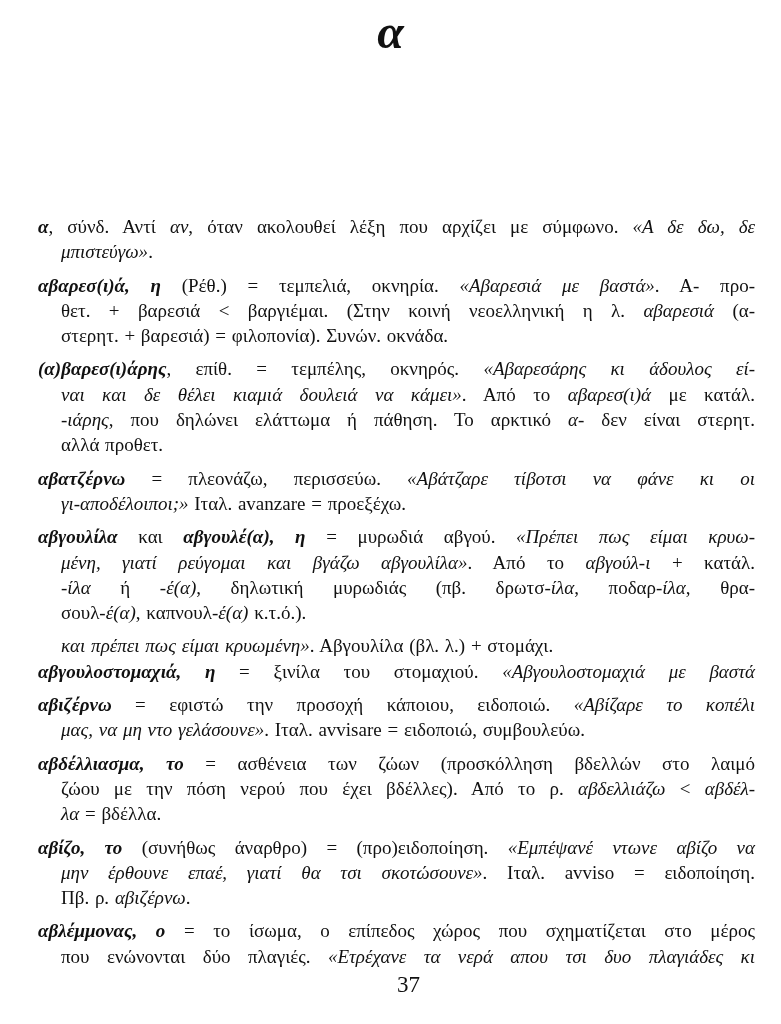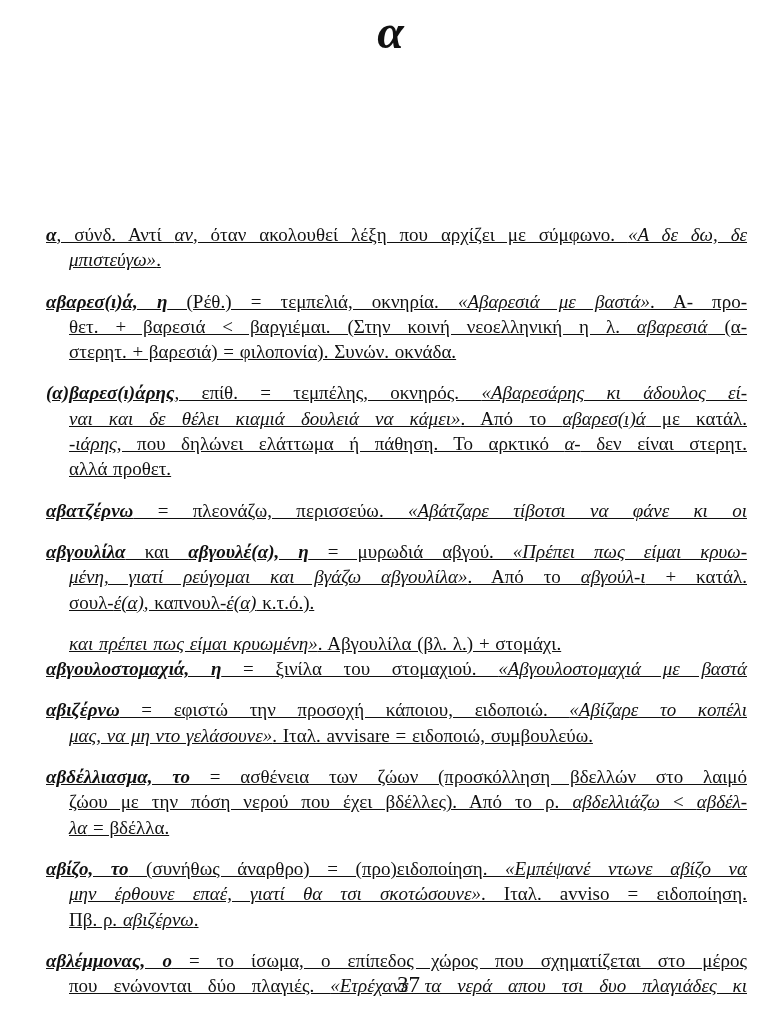--- a/index.html
+++ b/index.html
@@ -27,21 +27,21 @@
     line-height: 1.1;
     font-weight: bold;
     font-style: italic;
   }
   .text-block {
     position: absolute;
     top: 206px;
     left: 30px;
     width: 733px;
   }
-  .entry { margin: 16px; padding: 0; text-decoration: underline; }
+  .entry { margin: 8px; padding: 0; }
   .line {
     font-size: 19px;
     line-height: 25.3px;
     text-align: justify;
     text-align-last: justify;
     word-spacing: 1px;
     white-space: normal;
   }
   .line.cont { padding-left: 23px; }
   .line.lastline {
@@ -78,24 +78,26 @@
         <div class="line cont lastline"><span class="r-n">στερητ. + βαρεσιά) = φιλοπονία). Συνών. οκνάδα.</span></div>
       </div>
       <div class="entry">
         <div class="line"><span class="r-hw">(α)βαρεσ(ι)άρης</span><span class="r-n">, επίθ. = τεμπέλης, οκνηρός. </span><span class="r-i">«Αβαρεσάρης κι άδουλος εί-</span></div>
         <div class="line cont"><span class="r-i">ναι και δε θέλει κιαμιά δουλειά να κάμει»</span><span class="r-n">. Από το </span><span class="r-i">αβαρεσ(ι)ά</span><span class="r-n"> με κατάλ.</span></div>
         <div class="line cont"><span class="r-i">-ιάρης</span><span class="r-n">, που δηλώνει ελάττωμα ή πάθηση. Το αρκτικό </span><span class="r-i">α-</span><span class="r-n"> δεν είναι στερητ.</span></div>
         <div class="line cont lastline"><span class="r-n">αλλά προθετ.</span></div>
       </div>
       <div class="entry">
         <div class="line"><span class="r-hw">αβατζέρνω</span><span class="r-n"> = πλεονάζω, περισσεύω. </span><span class="r-i">«Αβάτζαρε τίβοτσι να φάνε κι οι</span></div>
+        <div class="line cont lastline"><span class="r-i">γι-αποδέλοιποι;»</span><span class="r-n"> Ιταλ. avanzare = προεξέχω.</span></div>
       </div>
       <div class="entry">
         <div class="line"><span class="r-hw">αβγουλίλα</span><span class="r-n"> και </span><span class="r-hw">αβγουλέ(α), η</span><span class="r-n"> = μυρωδιά αβγού. </span><span class="r-i">«Πρέπει πως είμαι κρυω-</span></div>
         <div class="line cont"><span class="r-i">μένη, γιατί ρεύγομαι και βγάζω αβγουλίλα»</span><span class="r-n">. Από το </span><span class="r-i">αβγούλ-ι</span><span class="r-n"> + κατάλ.</span></div>
+        <div class="line cont"><span class="r-i">-ίλα</span><span class="r-n"> ή </span><span class="r-i">-έ(α)</span><span class="r-n">, δηλωτική μυρωδιάς (πβ. δρωτσ-</span><span class="r-i">ίλα</span><span class="r-n">, ποδαρ-</span><span class="r-i">ίλα</span><span class="r-n">, θρα-</span></div>
         <div class="line cont lastline"><span class="r-n">σουλ-</span><span class="r-i">έ(α)</span><span class="r-n">, καπνουλ-</span><span class="r-i">έ(α)</span><span class="r-n"> κ.τ.ό.).</span></div>
       </div>
       <div class="entry">
         <div class="line cont lastline"><span class="r-i">και πρέπει πως είμαι κρυωμένη»</span><span class="r-n">. Αβγουλίλα (βλ. λ.) + στομάχι.</span></div>
         <div class="line"><span class="r-hw">αβγουλοστομαχιά, η</span><span class="r-n"> = ξινίλα του στομαχιού. </span><span class="r-i">«Αβγουλοστομαχιά με βαστά</span></div>
       </div>
       <div class="entry">
         <div class="line"><span class="r-hw">αβιζέρνω</span><span class="r-n"> = εφιστώ την προσοχή κάποιου, ειδοποιώ. </span><span class="r-i">«Αβίζαρε το κοπέλι</span></div>
         <div class="line cont lastline"><span class="r-i">μας, να μη ντο γελάσουνε»</span><span class="r-n">. Ιταλ. avvisare = ειδοποιώ, συμβουλεύω.</span></div>
       </div>

